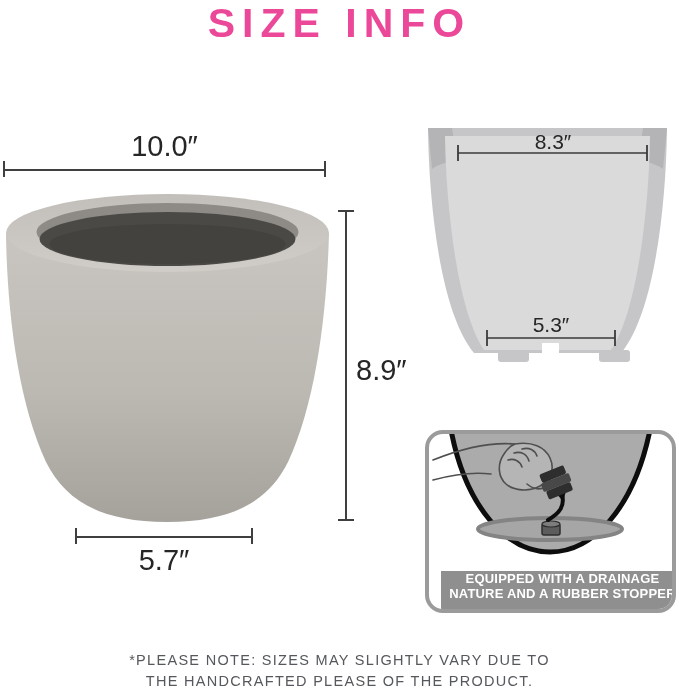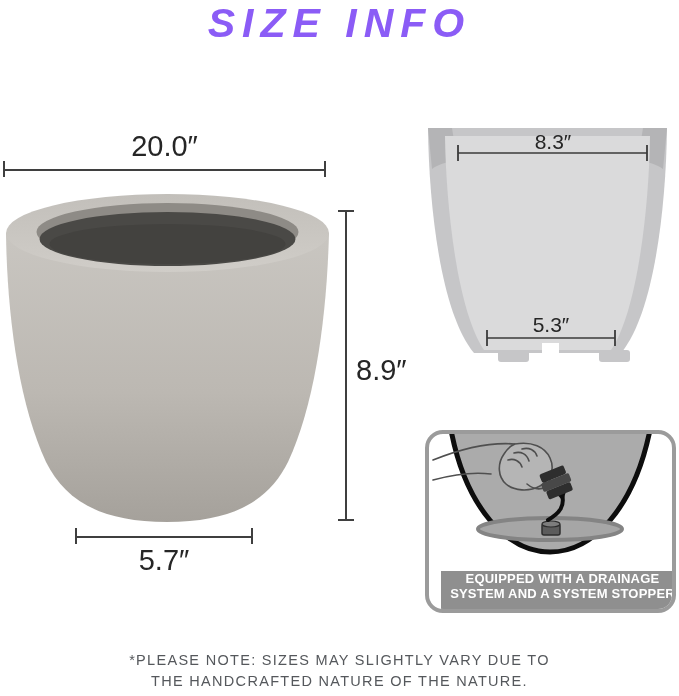--- a/index.html
+++ b/index.html
@@ -2,21 +2,21 @@
 <html><head>
 <meta charset="utf-8">
 <style>
   html,body{margin:0;padding:0;background:#ffffff;}
   .canvas{
     position:relative;width:679px;height:696px;background:#ffffff;overflow:hidden;
     font-family:"Liberation Sans", sans-serif;
   }
   .page-title{
     position:absolute;top:0;left:0;width:679px;text-align:center;
-    font-size:41px;font-weight:700;letter-spacing:7px;color:#8b5cf6;margin:0;font-style:italic;
+    font-size:41px;font-weight:700;letter-spacing:7px;color:#ec4899;margin:0;
   }
   
   .dim-line-h{position:absolute;border-top:2px solid #3f3f3f;height:0;}
   .dim-line-v{position:absolute;border-left:2px solid #3f3f3f;width:0;}
   .tick-v{position:absolute;width:2px;height:16px;background:#3f3f3f;}
   .tick-h{position:absolute;width:16px;height:2px;background:#3f3f3f;}
   .dim-label{
     position:absolute;color:#262626;font-size:29px;font-weight:400;
     text-align:center;white-space:nowrap;
   }
@@ -57,21 +57,21 @@
         <stop offset="1" stop-color="#d0cdc8"></stop>
       </linearGradient>
     </defs>
     <path d="M 4,41 C 5,120 16,210 44,270 C 62,306 95,330 165,330 C 235,330 268,306 286,270 C 314,210 325,120 327,41 Z" fill="url(#bodyGrad)"></path>
     <ellipse cx="165.5" cy="41" rx="161.5" ry="39" fill="url(#rimGrad)"></ellipse>
     <ellipse cx="165.5" cy="40" rx="131" ry="29" fill="#8e8b86"></ellipse>
     <ellipse cx="165.5" cy="47" rx="128" ry="27" fill="#4a4946"></ellipse>
     <ellipse cx="165.5" cy="52" rx="118" ry="20" fill="#43423f"></ellipse>
   </svg>
 
-  <div class="dim-label" style="left:3px;top:130px;width:323px;">20.0″</div>
+  <div class="dim-label" style="left:3px;top:130px;width:323px;">10.0″</div>
   <div class="dim-line-h" style="left:3px;top:169px;width:323px;"></div>
   <div class="tick-v" style="left:3px;top:161px;"></div>
   <div class="tick-v" style="left:324px;top:161px;"></div>
 
   <div class="dim-line-v" style="left:345px;top:211px;height:309px;"></div>
   <div class="tick-h" style="left:338px;top:210px;"></div>
   <div class="tick-h" style="left:338px;top:519px;"></div>
   <div class="dim-label" style="left:356px;top:346px;margin-top:8px;">8.9″</div>
 
   <div class="dim-line-h" style="left:75px;top:536px;width:178px;"></div>
@@ -132,22 +132,22 @@
       </g>
 
       <g transform="rotate(-22 127 48)">
         <rect x="114" y="35" width="26" height="9" rx="2" fill="#2e2e2e"></rect>
         <rect x="112" y="44" width="30" height="9" rx="2" fill="#484848"></rect>
         <rect x="114" y="53" width="26" height="9" rx="2" fill="#2e2e2e"></rect>
       </g>
     </svg>
     <div class="drainage-banner">
       <div class="banner-line">EQUIPPED WITH A DRAINAGE</div>
-      <div class="banner-line">SYSTEM AND A SYSTEM STOPPER</div>
+      <div class="banner-line">NATURE AND A RUBBER STOPPER</div>
     </div>
   </div>
 
   <div class="footer-note">
     <div>*PLEASE NOTE: SIZES MAY SLIGHTLY VARY DUE TO</div>
-    <div>THE HANDCRAFTED NATURE OF THE NATURE.</div>
+    <div>THE HANDCRAFTED PLEASE OF THE PRODUCT.</div>
   </div>
 
 </div>
 
 </body></html>

